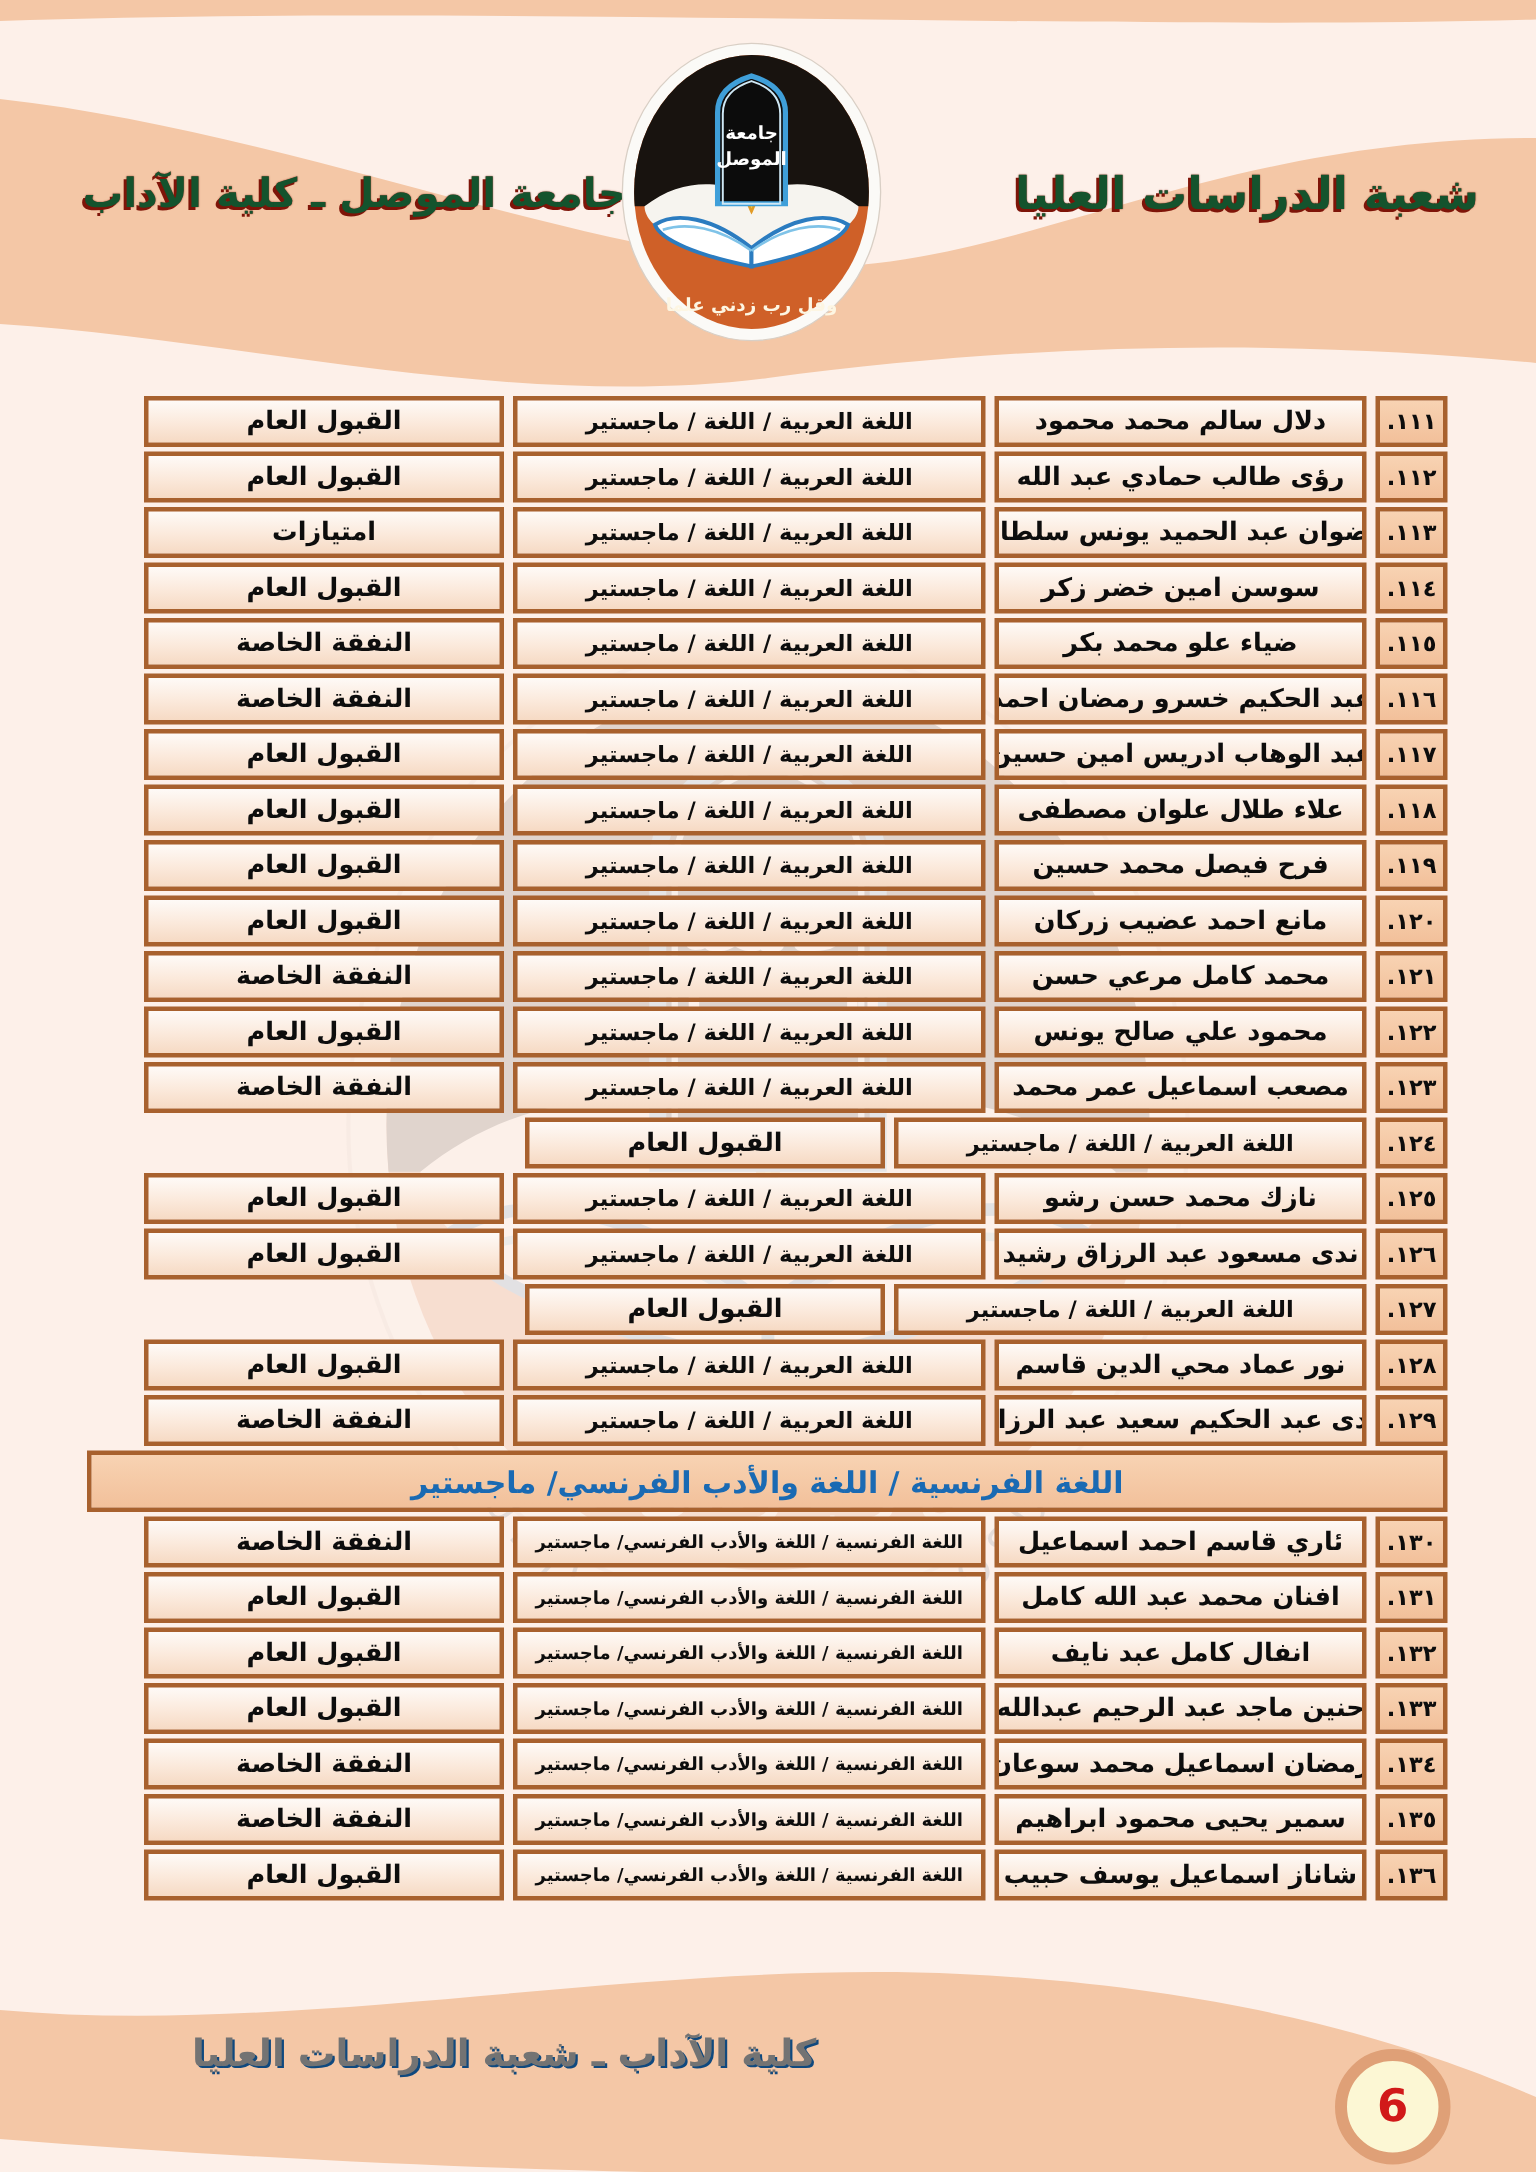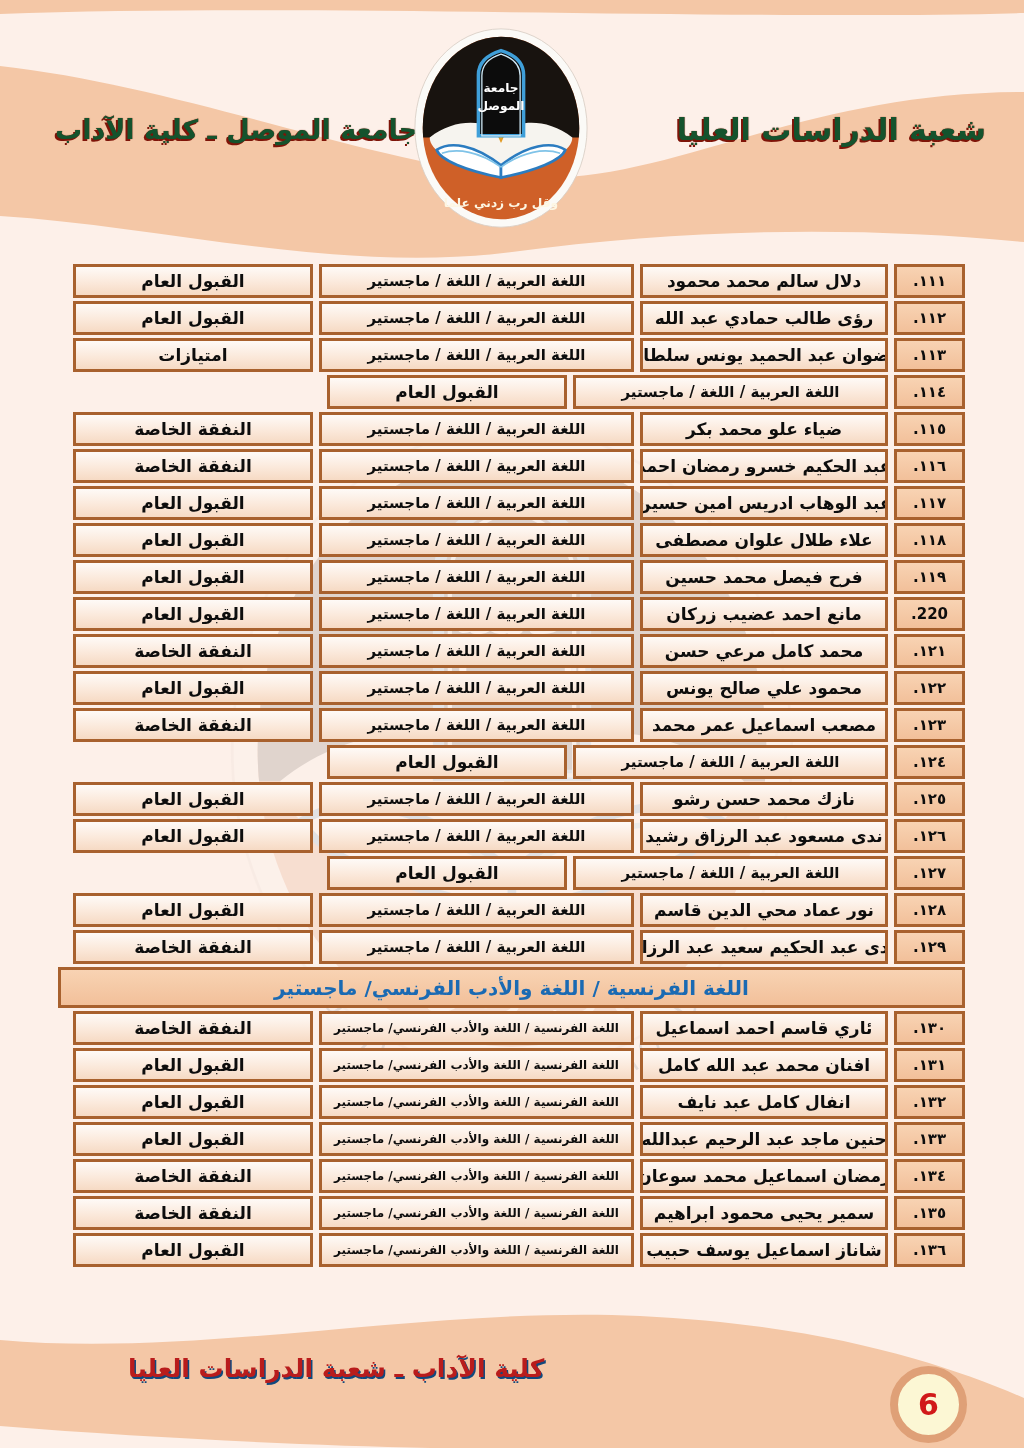--- a/index.html
+++ b/index.html
@@ -22,33 +22,33 @@
   .watermark { position: absolute; left: 215px; top: 425px; width: 594px; height: 650px; opacity: 0.12; pointer-events: none; }
 
   .table { position: absolute; left: 58px; top: 264px; width: 907px; direction: rtl; }
   .row { display: flex; gap: 6px; margin-bottom: 3px; }
   .cell {
     border: 3px solid #a8612e; height: 34px;
     display: flex; align-items: center; justify-content: center;
     background: linear-gradient(180deg, #fefaf7 0%, #fbe9db 55%, #f6dac4 100%);
     color: #0d0d0d; font-weight: bold; overflow: hidden; white-space: nowrap;
   }
-  .c-no   { width: 71px;  font-size: 15px; background: linear-gradient(180deg,#f8d3b3,#f2c09a); }
+  .c-no   { width: 48px;  font-size: 15px; background: linear-gradient(180deg,#f8d3b3,#f2c09a); }
   .c-name { width: 248px; font-size: 17px; }
   .c-prog { width: 315px; font-size: 15px; }
   .c-prog.small { font-size: 12px; }
   .c-adm  { width: 240px; font-size: 17px; }
   .section-row .c-section {
     width: 907px; height: 41px; font-size: 20px; color: #1a6ab3;
     background: linear-gradient(180deg,#f8d3b3,#f2c09a);
   }
 
   .footer-text {
     position: absolute; left: 128px; top: 1354px; direction: rtl;
-    color: #b91c1c; font-size: 25px; font-weight: bold; white-space: nowrap;
+    color: #737373; font-size: 25px; font-weight: bold; white-space: nowrap;
     text-shadow: 1.5px 1.5px 0 #10497e;
   }
   .page-circle {
     position: absolute; left: 890px; top: 1366px; width: 77px; height: 77px;
     border-radius: 50%; background: #fcf7d4; border: 8px solid #dfa077;
     display: flex; align-items: center; justify-content: center;
     color: #d11919; font-size: 30px; font-weight: bold;
   }
 </style>
 </head>
@@ -117,20 +117,21 @@
 
   <div class="row">
     <div class="cell c-no">١١٣.</div>
     <div class="cell c-name">رضوان عبد الحميد يونس سلطان</div>
     <div class="cell c-prog">اللغة العربية / اللغة / ماجستير</div>
     <div class="cell c-adm">امتيازات</div>
   </div>
 
   <div class="row">
     <div class="cell c-no">١١٤.</div>
+    <div class="cell c-name">سوسن امين خضر زكر</div>
     <div class="cell c-prog">اللغة العربية / اللغة / ماجستير</div>
     <div class="cell c-adm">القبول العام</div>
   </div>
 
   <div class="row">
     <div class="cell c-no">١١٥.</div>
     <div class="cell c-name">ضياء علو محمد بكر</div>
     <div class="cell c-prog">اللغة العربية / اللغة / ماجستير</div>
     <div class="cell c-adm">النفقة الخاصة</div>
   </div>
@@ -157,21 +158,21 @@
   </div>
 
   <div class="row">
     <div class="cell c-no">١١٩.</div>
     <div class="cell c-name">فرح فيصل محمد حسين</div>
     <div class="cell c-prog">اللغة العربية / اللغة / ماجستير</div>
     <div class="cell c-adm">القبول العام</div>
   </div>
 
   <div class="row">
-    <div class="cell c-no">220.</div>
+    <div class="cell c-no">١٢٠.</div>
     <div class="cell c-name">مانع احمد عضيب زركان</div>
     <div class="cell c-prog">اللغة العربية / اللغة / ماجستير</div>
     <div class="cell c-adm">القبول العام</div>
   </div>
 
   <div class="row">
     <div class="cell c-no">١٢١.</div>
     <div class="cell c-name">محمد كامل مرعي حسن</div>
     <div class="cell c-prog">اللغة العربية / اللغة / ماجستير</div>
     <div class="cell c-adm">النفقة الخاصة</div>

